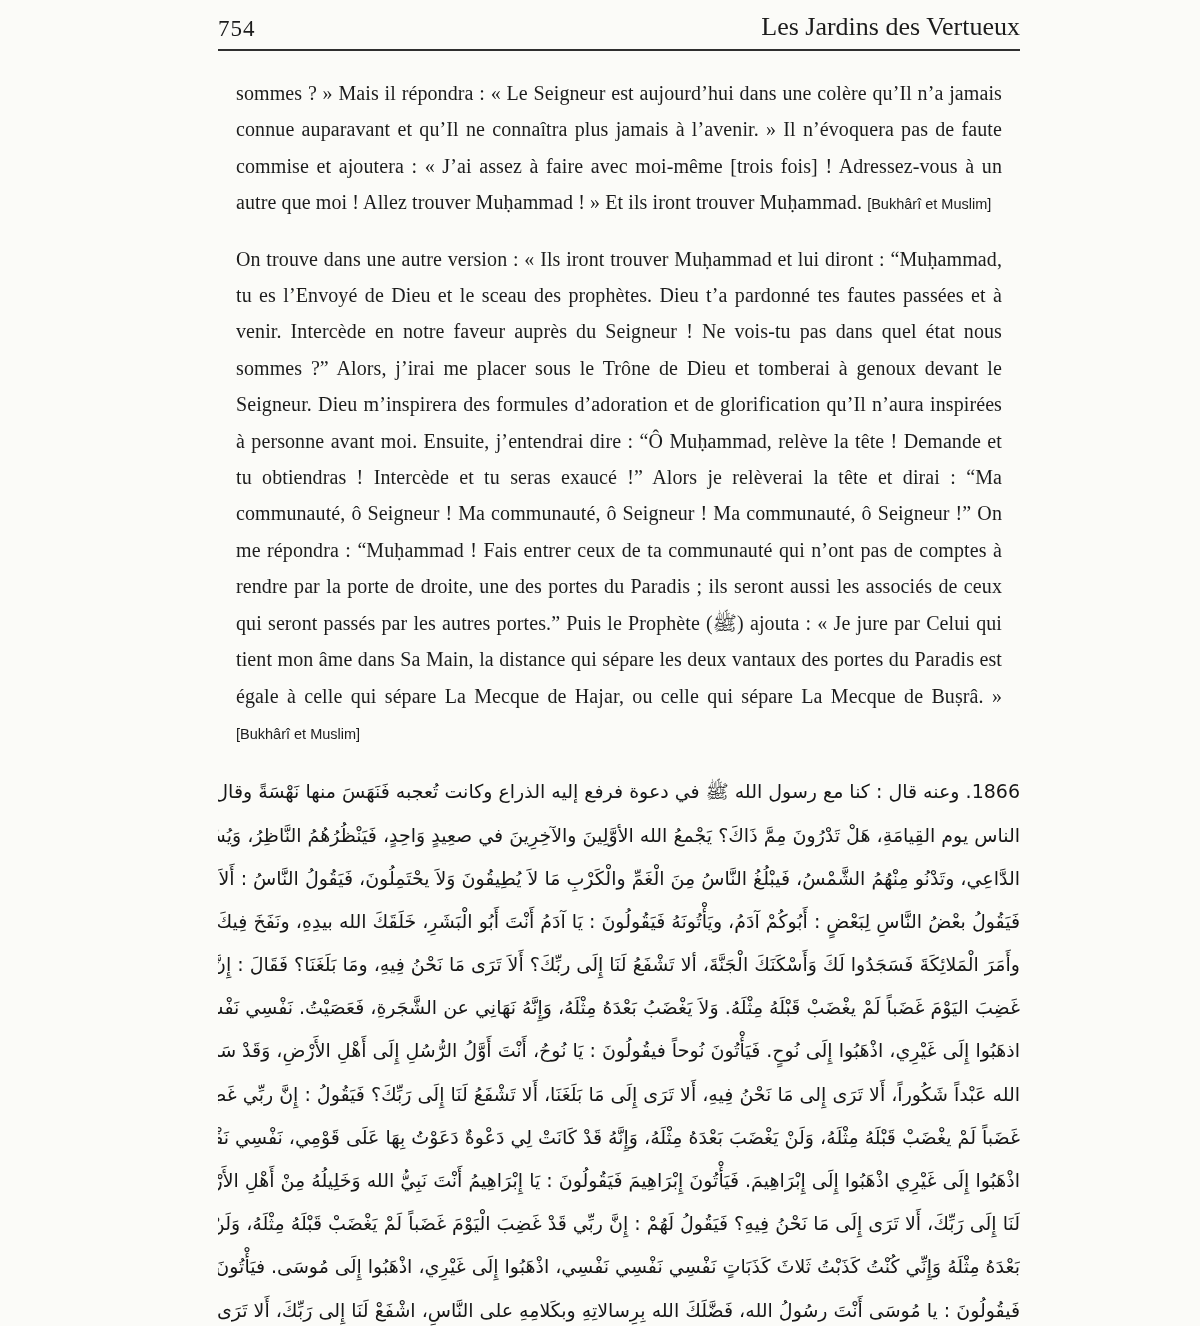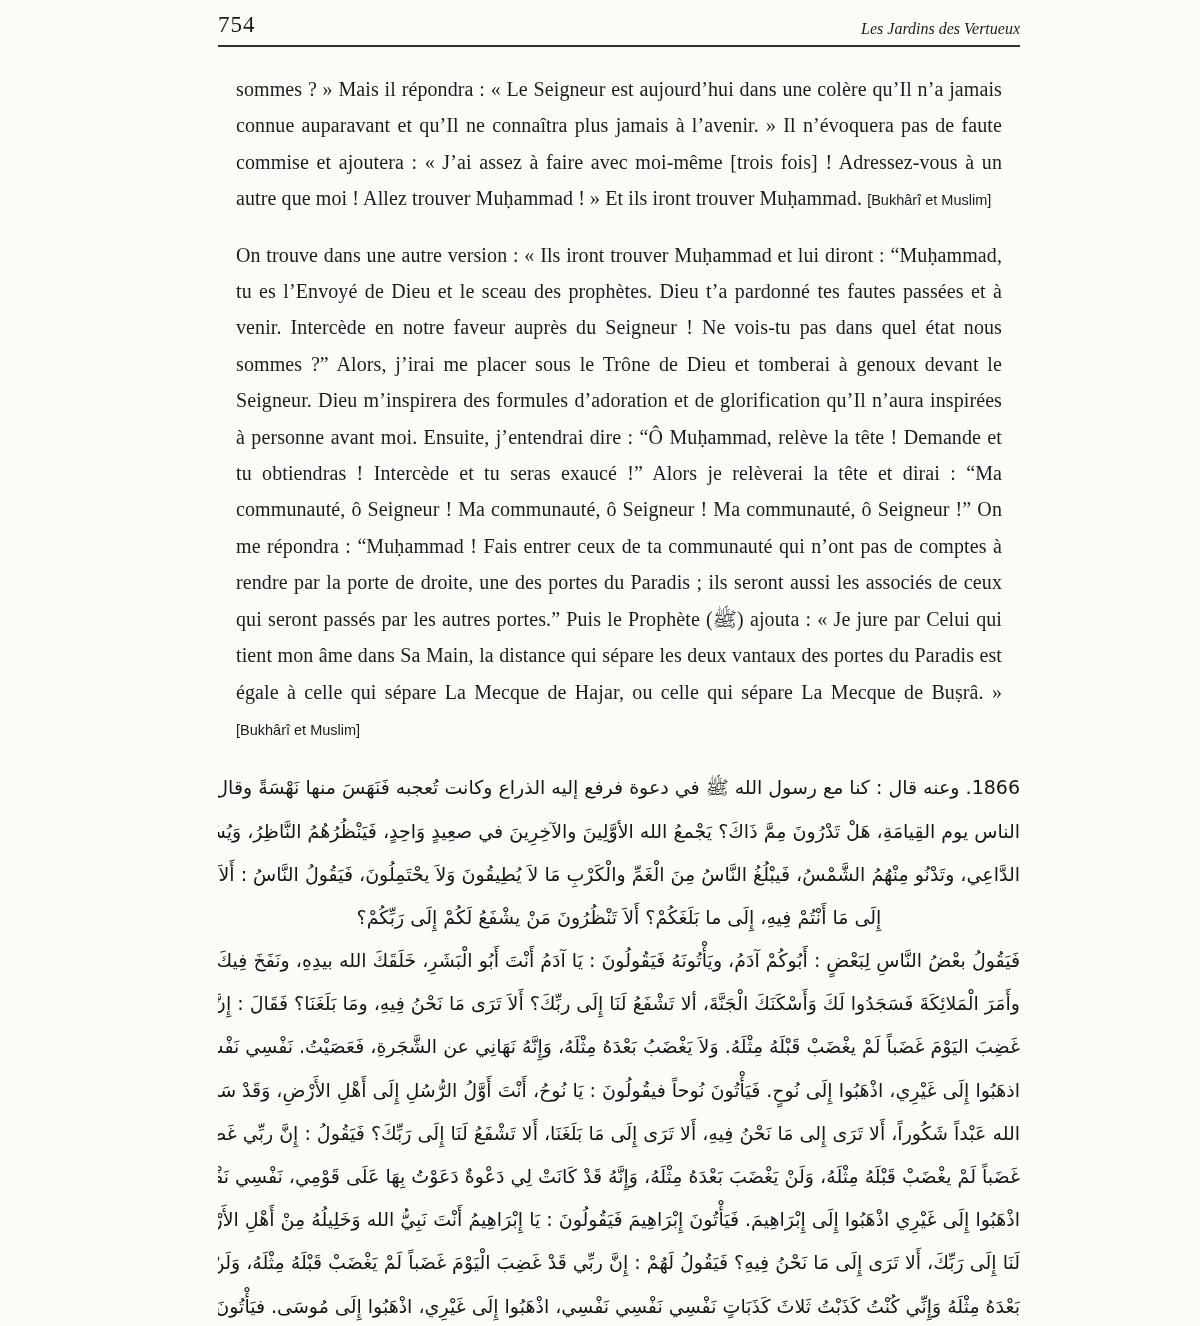--- a/index.html
+++ b/index.html
@@ -24,22 +24,21 @@
     padding-top:12px;
     padding-bottom:7px;
     border-bottom:2px solid #2f2f2f;
     font-family:"Liberation Serif","DejaVu Serif",serif;
   }
   .pagenum{
     font-size:23px;
     letter-spacing:1px;
   }
   .runtitle{
-    font-size:16px;
-    font-style:italic;
+    font-size:26px;
   }
   p.fr{
     margin:18px;
     font-family:"Liberation Serif","DejaVu Serif",serif;
     font-size:20px;
     line-height:36.4px;
     text-align:justify;
     letter-spacing:0.1px;
   }
   p.p1{margin-top:24px;}
@@ -84,21 +83,20 @@
     <p class="fr p1"><span>sommes ? » Mais il répondra : « Le Seigneur est aujourd’hui dans une colère qu’Il n’a jamais connue auparavant et qu’Il ne connaîtra plus jamais à l’avenir. » Il n’évoquera pas de faute commise et ajoutera : « J’ai assez à faire avec moi-même [trois fois] ! Adressez-vous à un autre que moi ! Allez trouver Muḥammad ! » Et ils iront trouver Muḥammad.</span>
       <span class="ref">[Bukhârî et Muslim]</span></p>
 
     <p class="fr p2"><span>On trouve dans une autre version : « Ils iront trouver Muḥammad et lui diront : “Muḥammad, tu es l’Envoyé de Dieu et le sceau des prophètes. Dieu t’a pardonné tes fautes passées et à venir. Intercède en notre faveur auprès du Seigneur ! Ne vois-tu pas dans quel état nous sommes ?” Alors, j’irai me placer sous le Trône de Dieu et tomberai à genoux devant le Seigneur. Dieu m’inspirera des formules d’adoration et de glorification qu’Il n’aura inspirées à personne avant moi. Ensuite, j’entendrai dire : “Ô Muḥammad, relève la tête ! Demande et tu obtiendras ! Intercède et tu seras exaucé !” Alors je relèverai la tête et dirai : “Ma communauté, ô Seigneur ! Ma communauté, ô Seigneur ! Ma communauté, ô Seigneur !” On me répondra : “Muḥammad ! Fais entrer ceux de ta communauté qui n’ont pas de comptes à rendre par la porte de droite, une des portes du Paradis ; ils seront aussi les associés de ceux qui seront passés par les autres portes.” Puis le Prophète (ﷺ) ajouta : « Je jure par Celui qui tient mon âme dans Sa Main, la distance qui sépare les deux vantaux des portes du Paradis est égale à celle qui sépare La Mecque de Hajar, ou celle qui sépare La Mecque de Buṣrâ. »</span>
       <span class="ref">[Bukhârî et Muslim]</span></p>
 
     <div class="arabic">
       <div class="aline">1866. وعنه قال : كنا مع رسول الله ﷺ في دعوة فرفع إليه الذراع وكانت تُعجبه فَنَهَسَ منها نَهْسَةً وقال : « أنا سيد</div>
       <div class="aline">الناس يوم القِيامَةِ، هَلْ تَدْرُونَ مِمَّ ذَاكَ؟ يَجْمعُ الله الأوَّلِينَ والآخِرِينَ في صعِيدٍ وَاحِدٍ، فَيَنْظُرُهُمُ النَّاظِرُ، وَيُسْمِعُهُمُ</div>
       <div class="aline">الدَّاعِي، وتَدْنُو مِنْهُمُ الشَّمْسُ، فَيبْلُغُ النَّاسُ مِنَ الْغَمِّ والْكَرْبِ مَا لاَ يُطِيقُونَ وَلاَ يحْتَمِلُونَ، فَيَقُولُ النَّاسُ : أَلاَ تَرَوْنَ</div>
-      <div class="aline center">إِلَى مَا أَنْتُمْ فِيهِ، إِلَى ما بَلَغَكُمْ؟ أَلاَ تَنْظُرُونَ مَنْ يشْفَعُ لَكُمْ إِلَى رَبِّكُمْ؟</div>
       <div class="aline">فَيَقُولُ بعْضُ النَّاسِ لِبَعْضٍ : أَبُوكُمْ آدَمُ، ويَأْتُونَهُ فَيَقُولُونَ : يَا آدَمُ أَنْتَ أَبُو الْبَشَرِ، خَلَقَكَ الله بيدِهِ، ونَفَخَ فِيكَ مِنْ رُوحِهِ،</div>
       <div class="aline">وأَمَرَ الْمَلائِكَةَ فَسَجَدُوا لَكَ وَأَسْكَنَكَ الْجَنَّةَ، ألا تَشْفَعُ لَنَا إِلَى ربِّكَ؟ أَلاَ تَرَى مَا نَحْنُ فِيهِ، ومَا بَلَغَنَا؟ فَقَالَ : إِنَّ رَبِّي</div>
       <div class="aline">غَضِبَ اليَوْمَ غَضَباً لَمْ يغْضَبْ قَبْلَهُ مِثْلَهُ. وَلاَ يَغْضَبُ بَعْدَهُ مِثْلَهُ، وَإِنَّهُ نَهَانِي عن الشَّجَرةِ، فَعَصَيْتُ. نَفْسِي نَفْسِي نَفْسِي.</div>
       <div class="aline">اذهَبُوا إِلَى غَيْرِي، اذْهَبُوا إِلَى نُوحٍ. فَيَأْتُونَ نُوحاً فيقُولُونَ : يَا نُوحُ، أَنْتَ أَوَّلُ الرُّسُلِ إِلَى أَهْلِ الأَرْضِ، وَقَدْ سَمَّاكَ</div>
       <div class="aline">الله عَبْداً شَكُوراً، أَلا تَرَى إِلى مَا نَحْنُ فِيهِ، أَلا تَرَى إِلَى مَا بَلَغَنَا، أَلا تَشْفَعُ لَنَا إِلَى رَبِّكَ؟ فَيَقُولُ : إِنَّ ربِّي غَضِبَ الْيَوْمَ</div>
       <div class="aline">غَضَباً لَمْ يغْضَبْ قَبْلَهُ مِثْلَهُ، وَلَنْ يَغْضَبَ بَعْدَهُ مِثْلَهُ، وَإِنَّهُ قَدْ كَانَتْ لِي دَعْوةٌ دَعَوْتُ بِهَا عَلَى قَوْمِي، نَفْسِي نَفْسِي نَفْسِي،</div>
       <div class="aline">اذْهَبُوا إِلَى غَيْرِي اذْهَبُوا إِلَى إِبْرَاهِيمَ. فَيَأْتُونَ إِبْرَاهِيمَ فَيَقُولُونَ : يَا إِبْرَاهِيمُ أَنْتَ نَبِيُّ الله وَخَلِيلُهُ مِنْ أَهْلِ الأَرْضِ، اشْفَعْ</div>
       <div class="aline">لَنَا إِلَى رَبِّكَ، أَلا تَرَى إِلَى مَا نَحْنُ فِيهِ؟ فَيَقُولُ لَهُمْ : إِنَّ ربِّي قَدْ غَضِبَ الْيَوْمَ غَضَباً لَمْ يَغْضَبْ قَبْلَهُ مِثْلَهُ، وَلَنْ يَغْضَبَ</div>
       <div class="aline">بَعْدَهُ مِثْلَهُ وَإِنِّي كُنْتُ كَذَبْتُ ثَلاثَ كَذَبَاتٍ نَفْسِي نَفْسِي نَفْسِي، اذْهَبُوا إِلَى غَيْرِي، اذْهَبُوا إِلَى مُوسَى. فيَأْتُونَ مُوسَى،</div>
       <div class="aline">فَيقُولُونَ : يا مُوسَى أَنْتَ رسُولُ الله، فَضَّلَكَ الله بِرِسالاتِهِ وبكَلامِهِ على النَّاسِ، اشْفَعْ لَنَا إِلى رَبِّكَ، أَلا تَرَى إِلى مَا</div>

